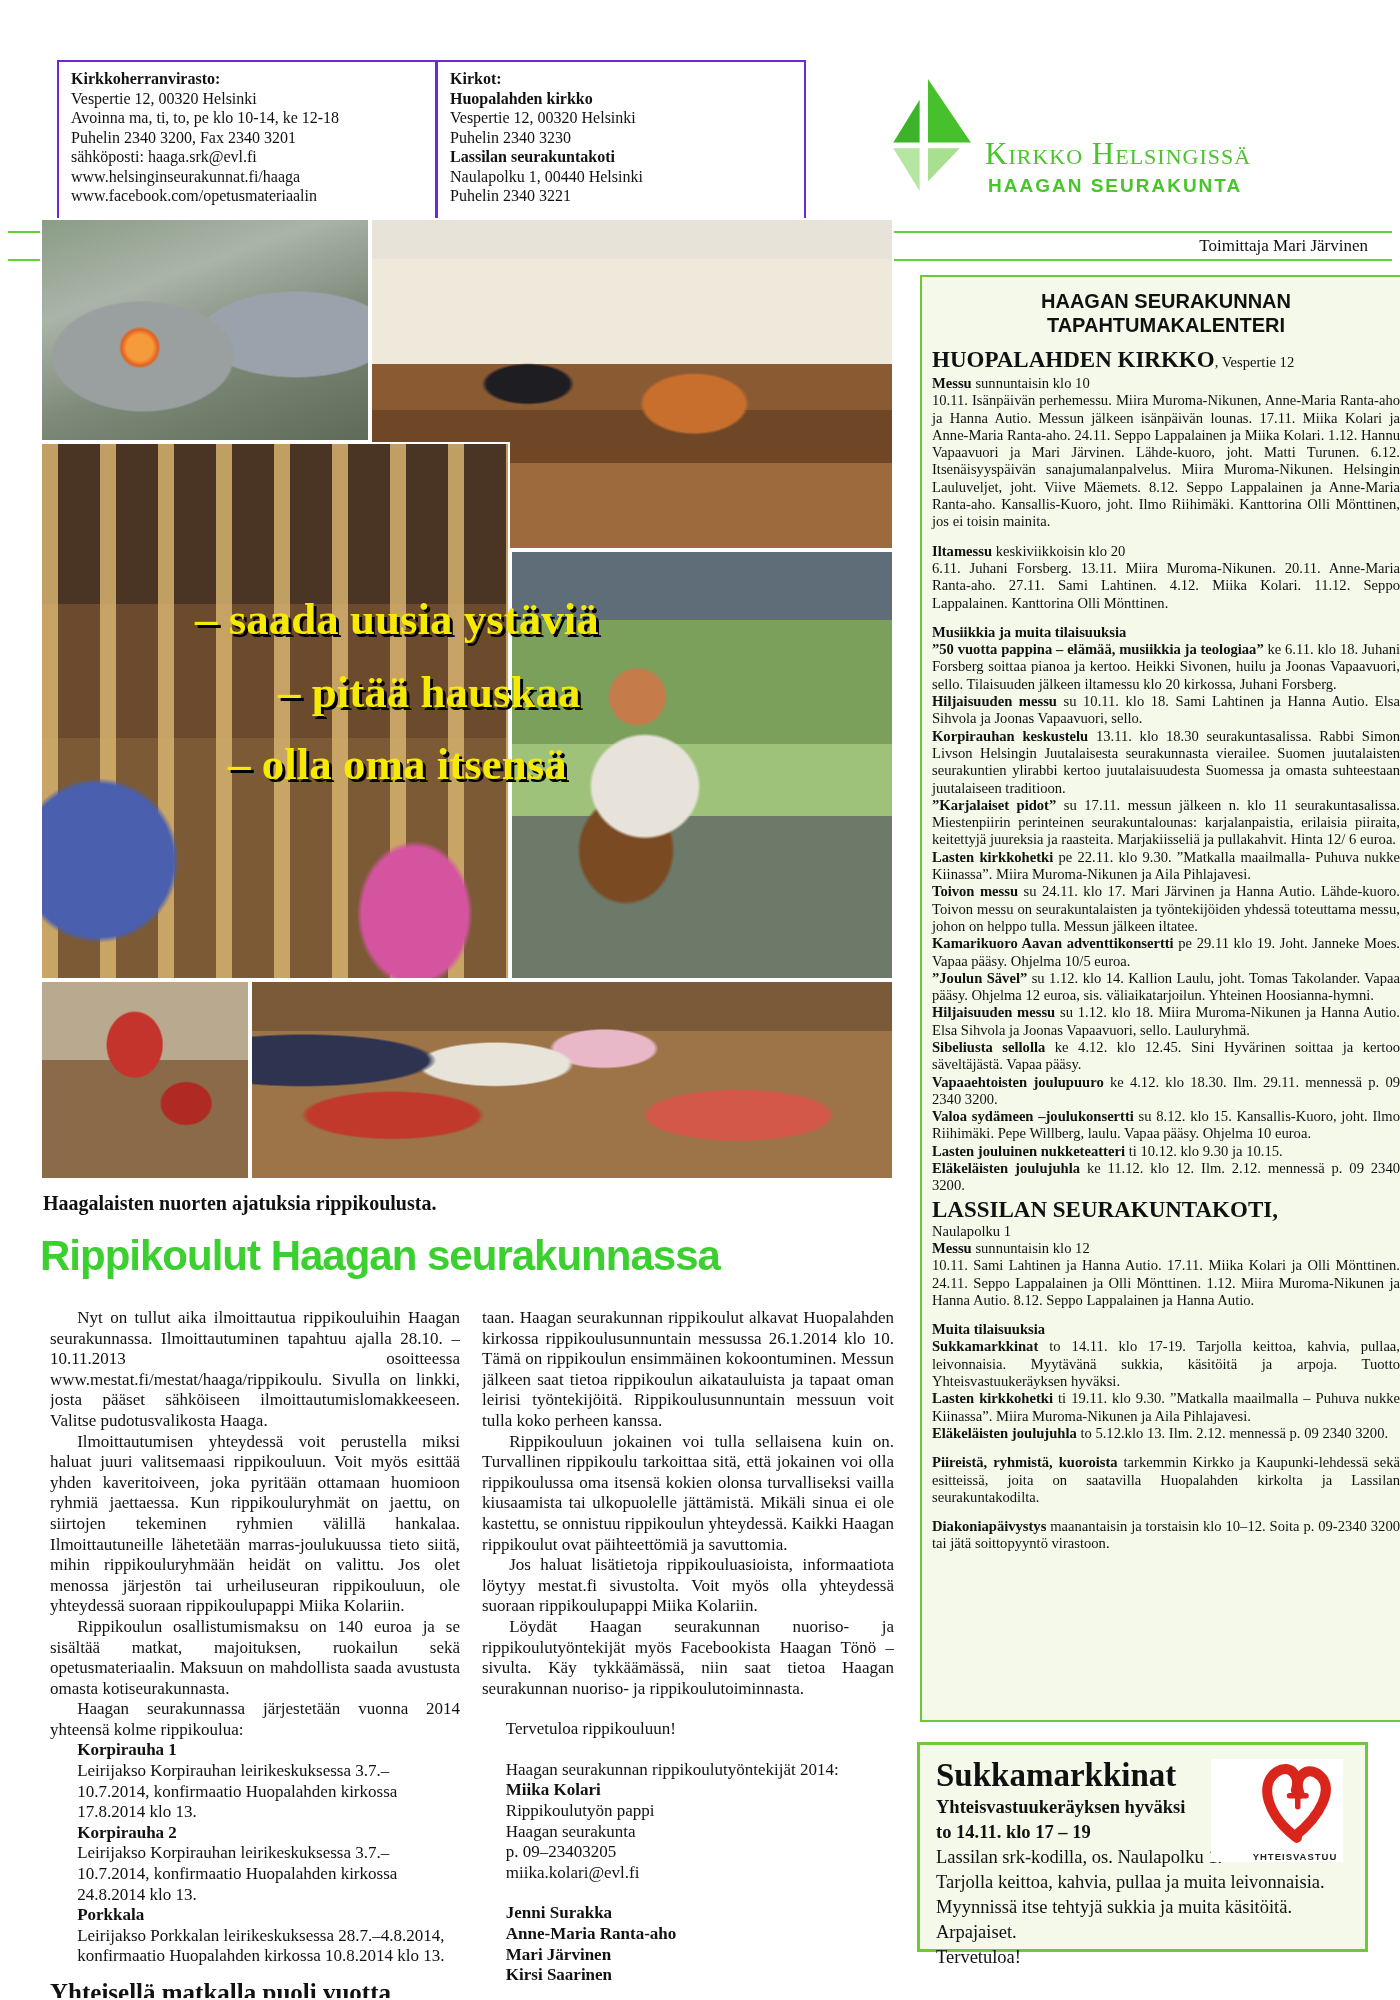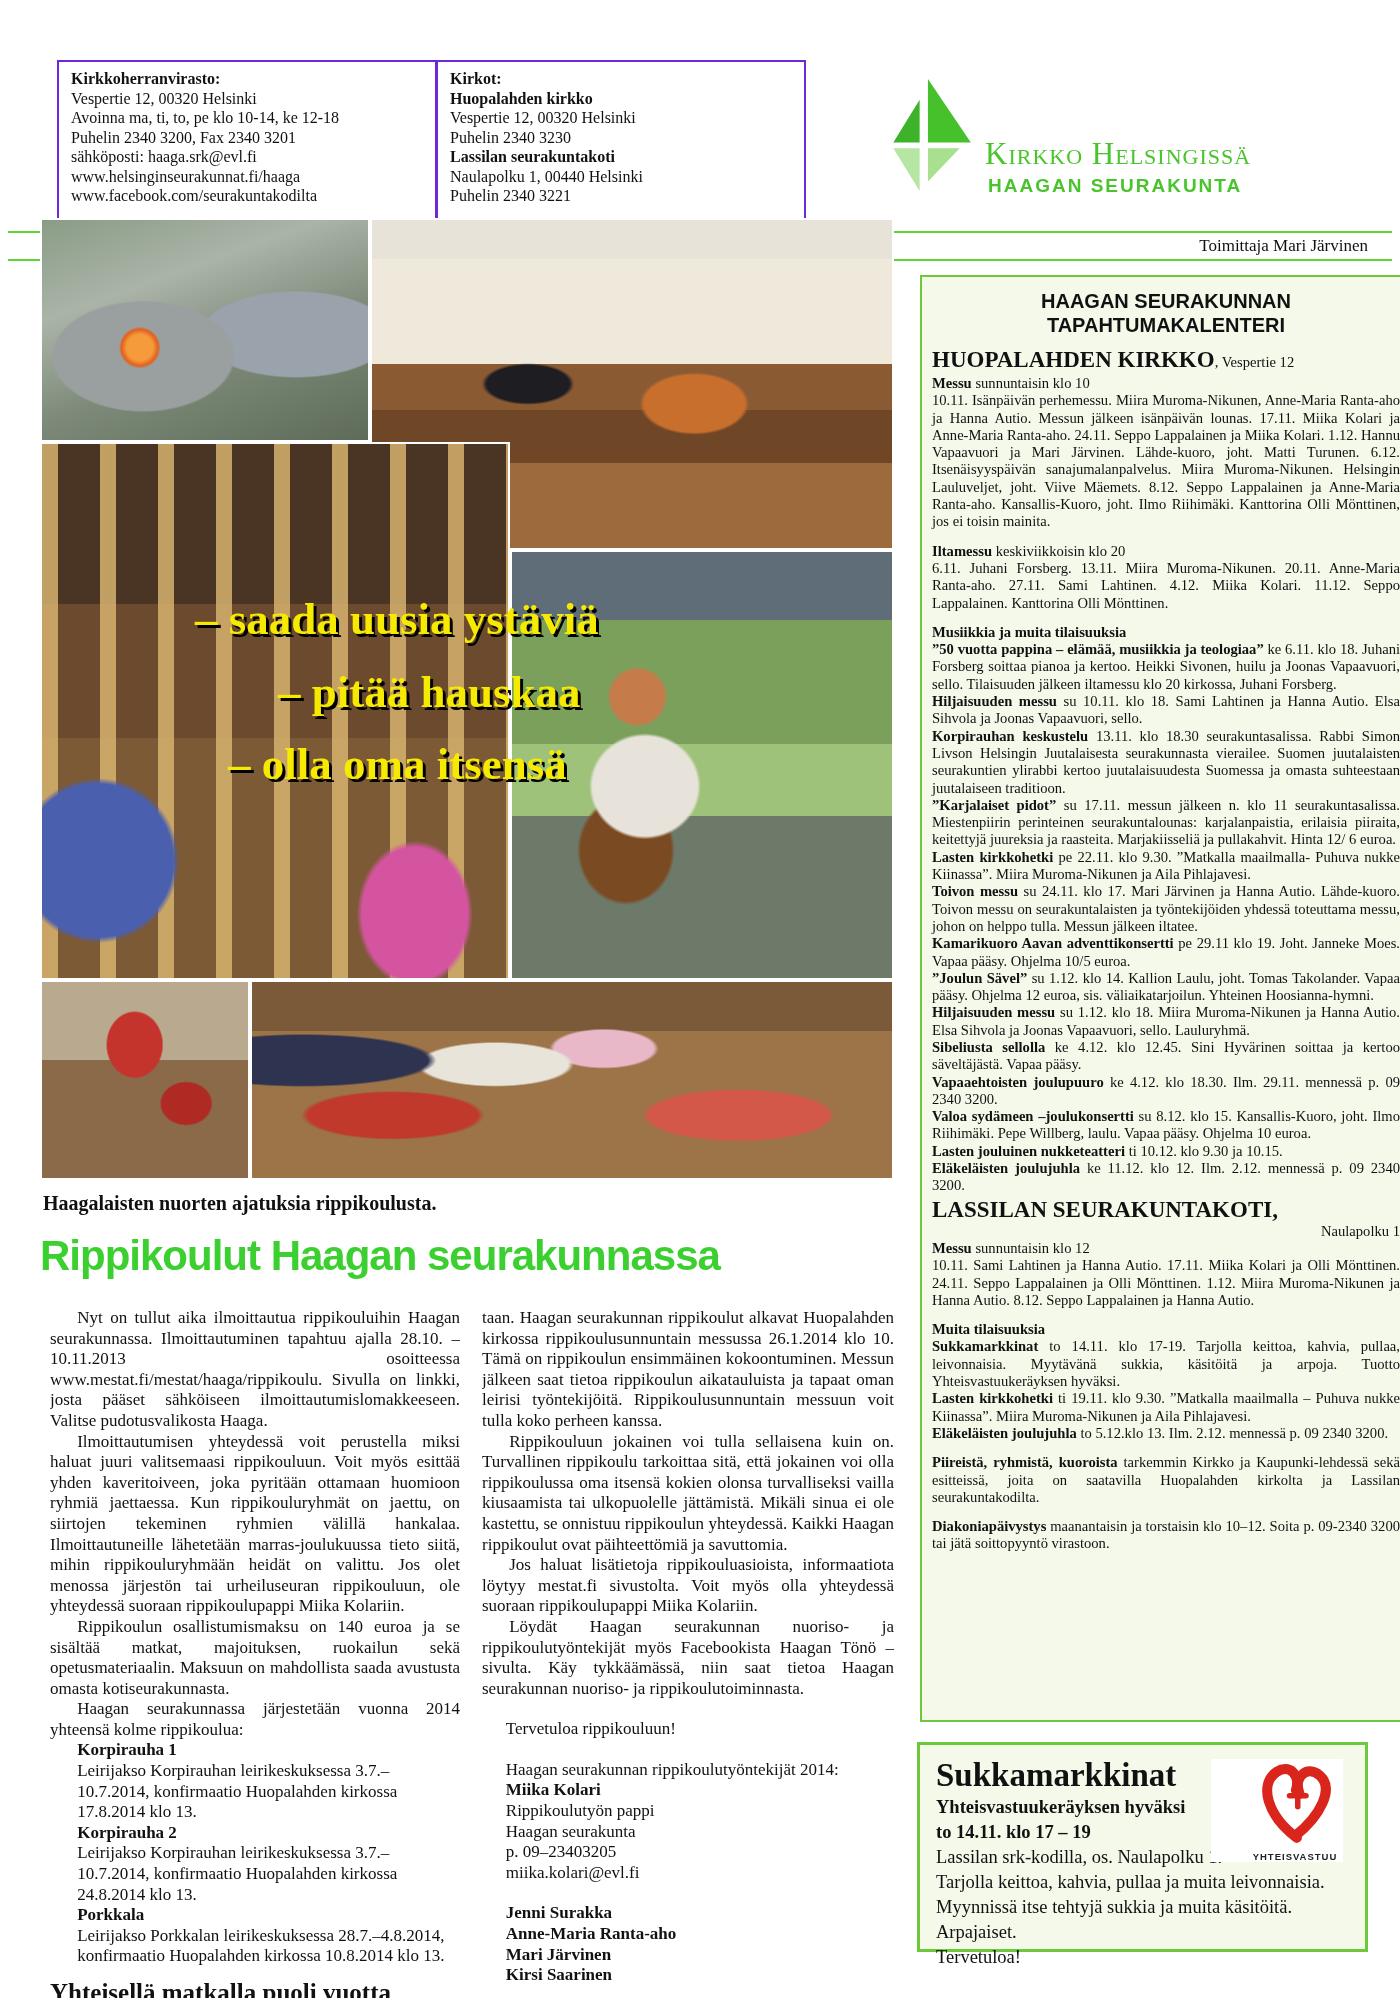--- a/index.html
+++ b/index.html
@@ -32,21 +32,21 @@
   .article-col .subhead{font-weight:bold;font-size:25px;margin:16px 0 10px;text-align:left;}
   .article-col .sig{margin-left:1.4em;text-align:left;}
   .article-col .gap{margin-top:20px;}
   
   .calendar{border:2px solid #6ec93a;background:#f4f9ea;box-sizing:border-box;
             padding:12px 10px 10px 10px;font-size:14.6px;line-height:17.3px;overflow:hidden;}
   .cal-title{font-family:"Liberation Sans",sans-serif;font-weight:bold;font-size:20px;
              line-height:24px;text-align:center;margin-bottom:10px;}
   .cal-heading{font-weight:bold;font-size:23px;line-height:26px;margin-top:10px;}
   .cal-heading .sfx{font-weight:normal;font-size:14.6px;}
-  .cal-sub{line-height:17.3px;text-align:right;}
+  .cal-sub{line-height:17.3px;}
   .cal-block{text-align:justify;}
   .cal-block .lead{font-weight:bold;}
   .cal-block.gap{margin-top:12px;}
   
   .sukka{border:3px solid #6ec93a;background:#f4f9ea;box-sizing:border-box;
          padding:10px 16px;}
   .sukka-title{font-weight:bold;font-size:33px;line-height:40px;}
   .sukka-line{font-size:18.5px;line-height:25px;}
   .sukka-line.bold{font-weight:bold;}
   .heart-wrap{position:absolute;right:22px;top:14px;width:96px;text-align:center;background:#fff;padding-left:36px;}
@@ -58,21 +58,21 @@
 
 <div class="abs" style="left:0;top:0;width:1400px;height:2000px;">
 
   <div class="abs info-box" style="left:57px;top:60px;width:352px;height:155px;">
     <div class="b">Kirkkoherranvirasto:</div>
     <div>Vespertie 12, 00320 Helsinki</div>
       <div>Avoinna ma, ti, to, pe klo 10-14, ke 12-18</div>
       <div>Puhelin 2340 3200, Fax 2340 3201</div>
       <div>sähköposti: haaga.srk@evl.fi</div>
       <div>www.helsinginseurakunnat.fi/haaga</div>
-      <div>www.facebook.com/seurakuntakodilta</div>
+      <div>www.facebook.com/opetusmateriaalin</div>
   </div>
 
   <div class="abs info-box" style="left:436px;top:60px;width:342px;height:155px;">
     <div class="b">Kirkot:</div>
     <div class="b">Huopalahden kirkko</div>
       <div>Vespertie 12, 00320 Helsinki</div>
       <div>Puhelin 2340 3230</div>
       <div class="b">Lassilan seurakuntakoti</div>
       <div>Naulapolku 1, 00440 Helsinki</div>
       <div>Puhelin 2340 3221</div>

